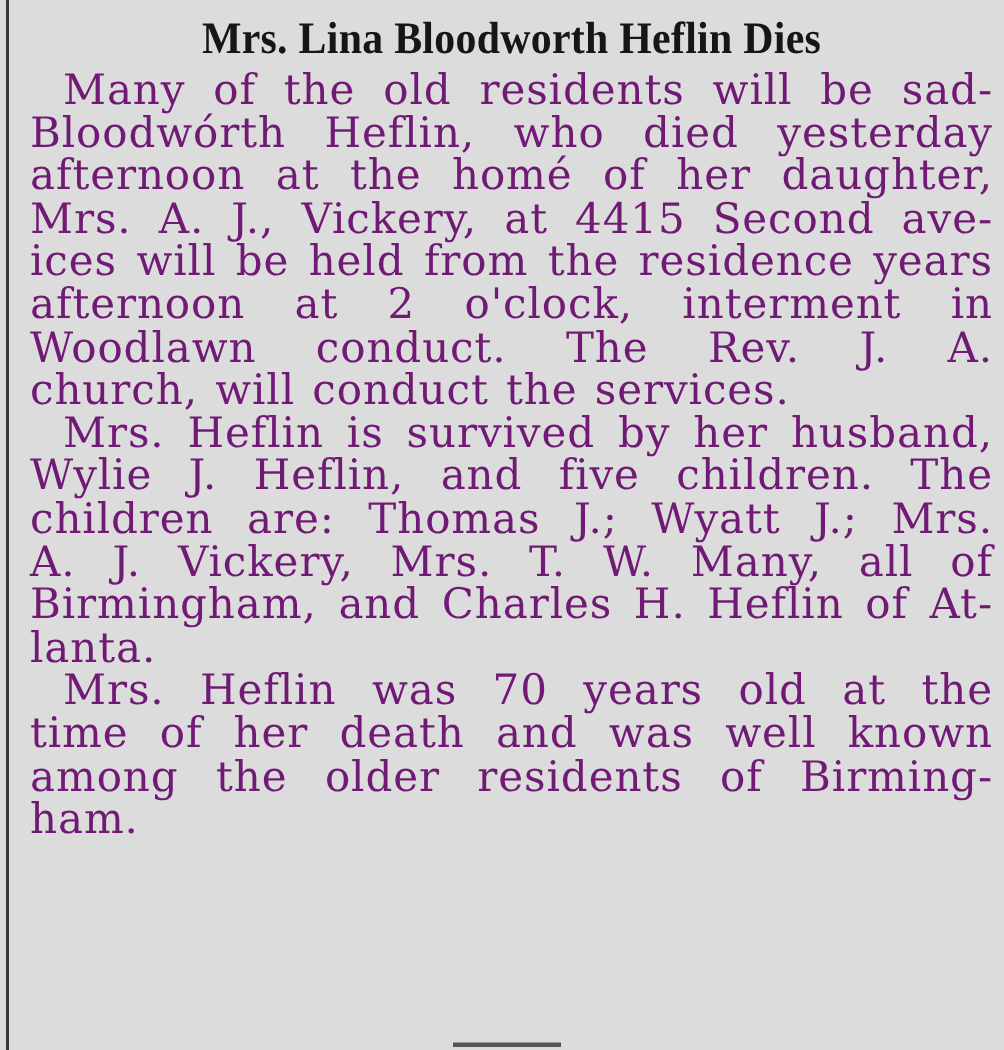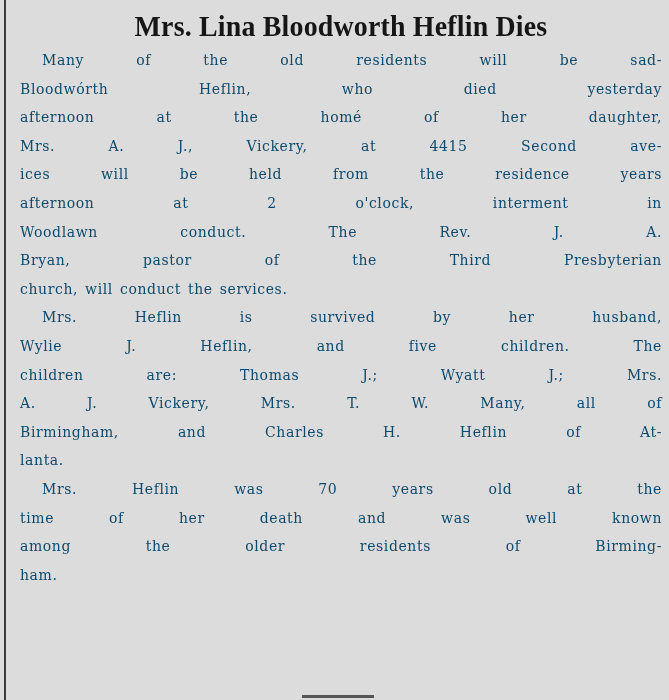--- a/index.html
+++ b/index.html
@@ -25,25 +25,25 @@
     text-align: center;
     color: #161616;
     margin: 0 0 0 0;
     letter-spacing: 0.2px;
     transform: scaleX(0.93);
     transform-origin: center;
     white-space: nowrap;
   }
   .para {
     font-family: "DejaVu Serif", serif;
-    font-size: 14px;
+    font-size: 28px;
     line-height: 28.6px;
     text-align: justify;
     margin: 0;
-    color: #0c4a6e;
+    color: #701a75;
     letter-spacing: 0.6px;
     word-spacing: 2px;
   }
   .line {
     display: block;
     text-align: justify;
     text-align-last: justify;
     white-space: nowrap;
     overflow: visible;
   }
@@ -63,21 +63,20 @@
   <div class="headline">Mrs. Lina Bloodworth Heflin Dies</div>
 
   <div class="para">
     <span class="line indent">Many of the old residents will be sad-</span>
     <span class="line">Bloodwórth Heflin, who died yesterday</span>
     <span class="line">afternoon at the homé of her daughter,</span>
     <span class="line">Mrs. A. J., Vickery, at 4415 Second ave-</span>
     <span class="line">ices will be held from the residence years</span>
     <span class="line">afternoon at 2 o'clock, interment in</span>
     <span class="line">Woodlawn conduct. The Rev. J. A.</span>
-    <span class="line">Bryan, pastor of the Third Presbyterian</span>
     <span class="line last">church, will conduct the services.</span>
   </div>
 
   <div class="para">
     <span class="line indent">Mrs. Heflin is survived by her husband,</span>
     <span class="line">Wylie J. Heflin, and five children. The</span>
     <span class="line">children are: Thomas J.; Wyatt J.; Mrs.</span>
     <span class="line">A. J. Vickery, Mrs. T. W. Many, all of</span>
     <span class="line">Birmingham, and Charles H. Heflin of At-</span>
     <span class="line last">lanta.</span>

